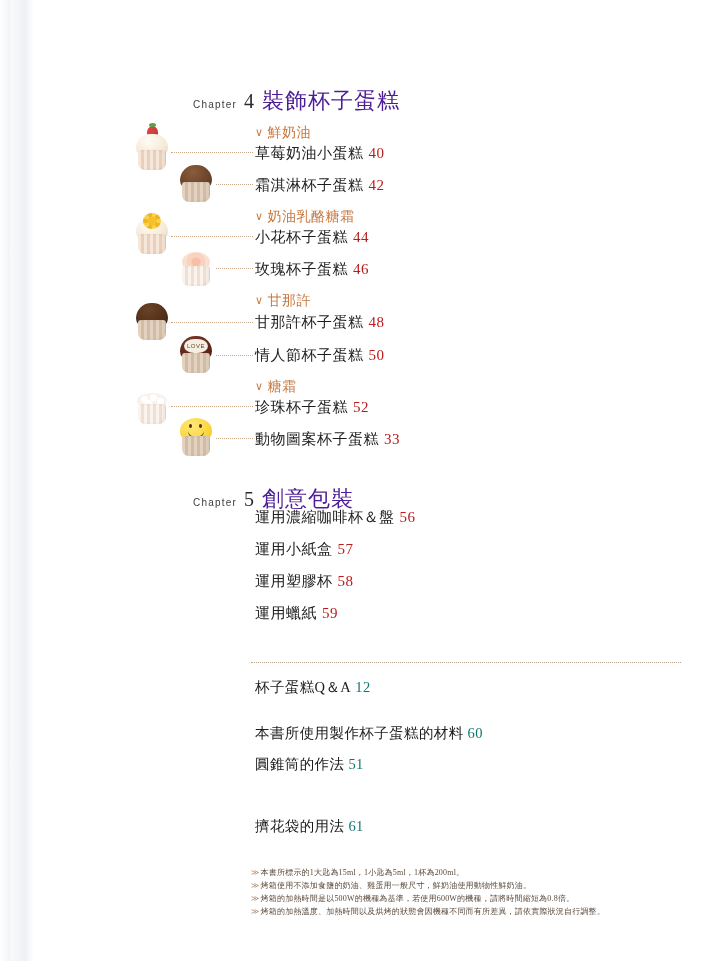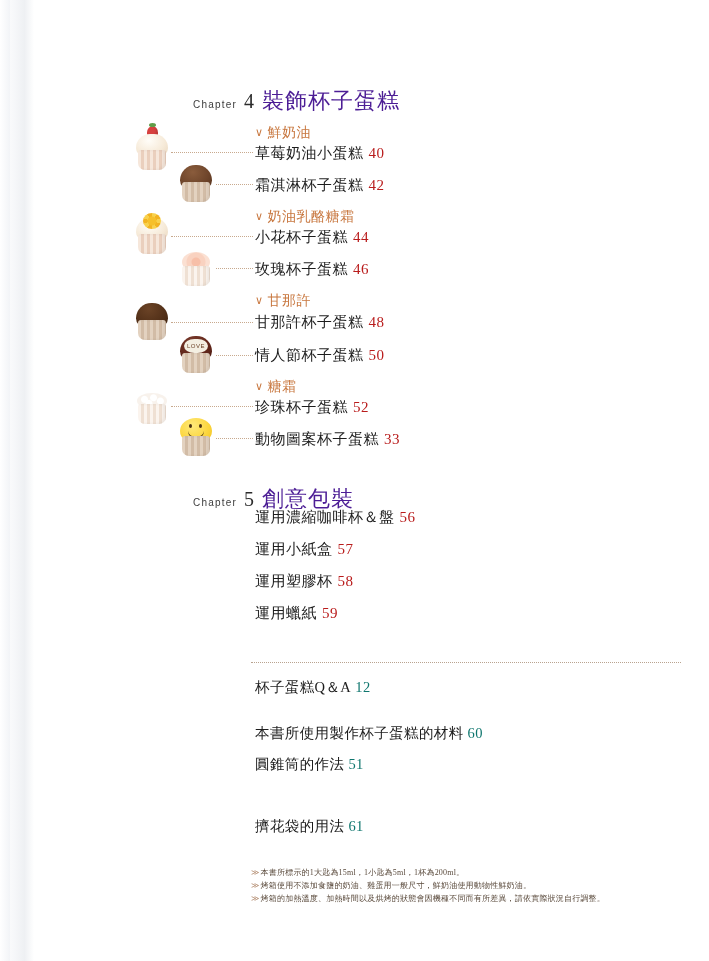--- a/index.html
+++ b/index.html
@@ -386,16 +386,17 @@
   <div class="backentry" style="left:247px; top:755px;">
     <span>圓錐筒的作法</span><span class="pg">51</span>
   </div>
   <div class="backentry" style="left:247px; top:777px;margin-top:40px;">
     <span>擠花袋的用法</span><span class="pg">61</span>
   </div>
 
   <div class="notes">
     <div class="note"><span class="mark">≫</span><span>本書所標示的1大匙為15ml，1小匙為5ml，1杯為200ml。</span></div>
     <div class="note"><span class="mark">≫</span><span>烤箱使用不添加食鹽的奶油、雞蛋用一般尺寸，鮮奶油使用動物性鮮奶油。</span></div>
+    <div class="note"><span class="mark">≫</span><span>烤箱的加熱時間是以500W的機種為基準，若使用600W的機種，請將時間縮短為0.8倍。</span></div>
     <div class="note"><span class="mark">≫</span><span>烤箱的加熱溫度、加熱時間以及烘烤的狀態會因機種不同而有所差異，請依實際狀況自行調整。</span></div>
   </div>
 
 </div>
 
 </body></html>

